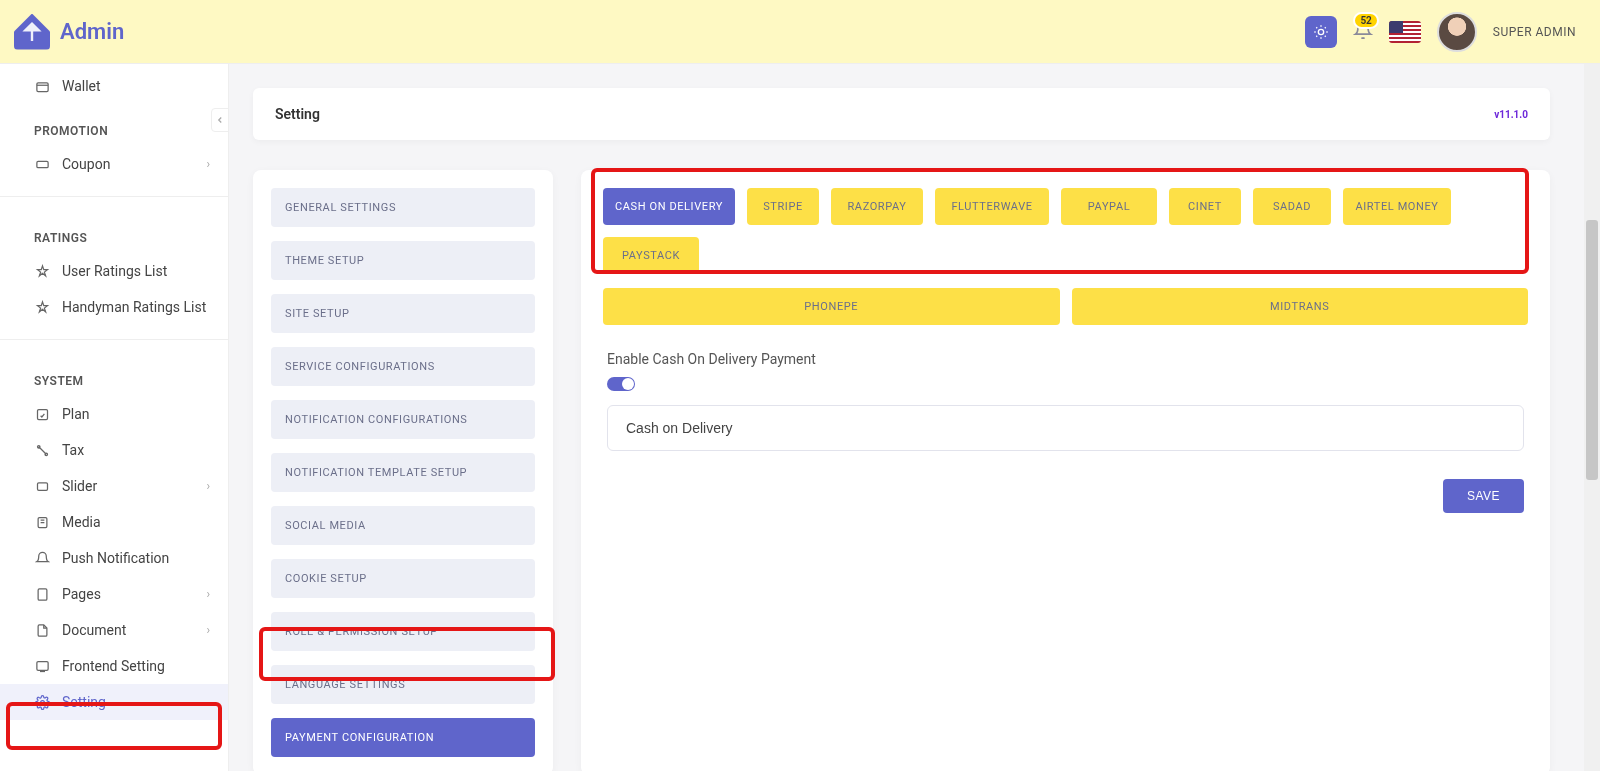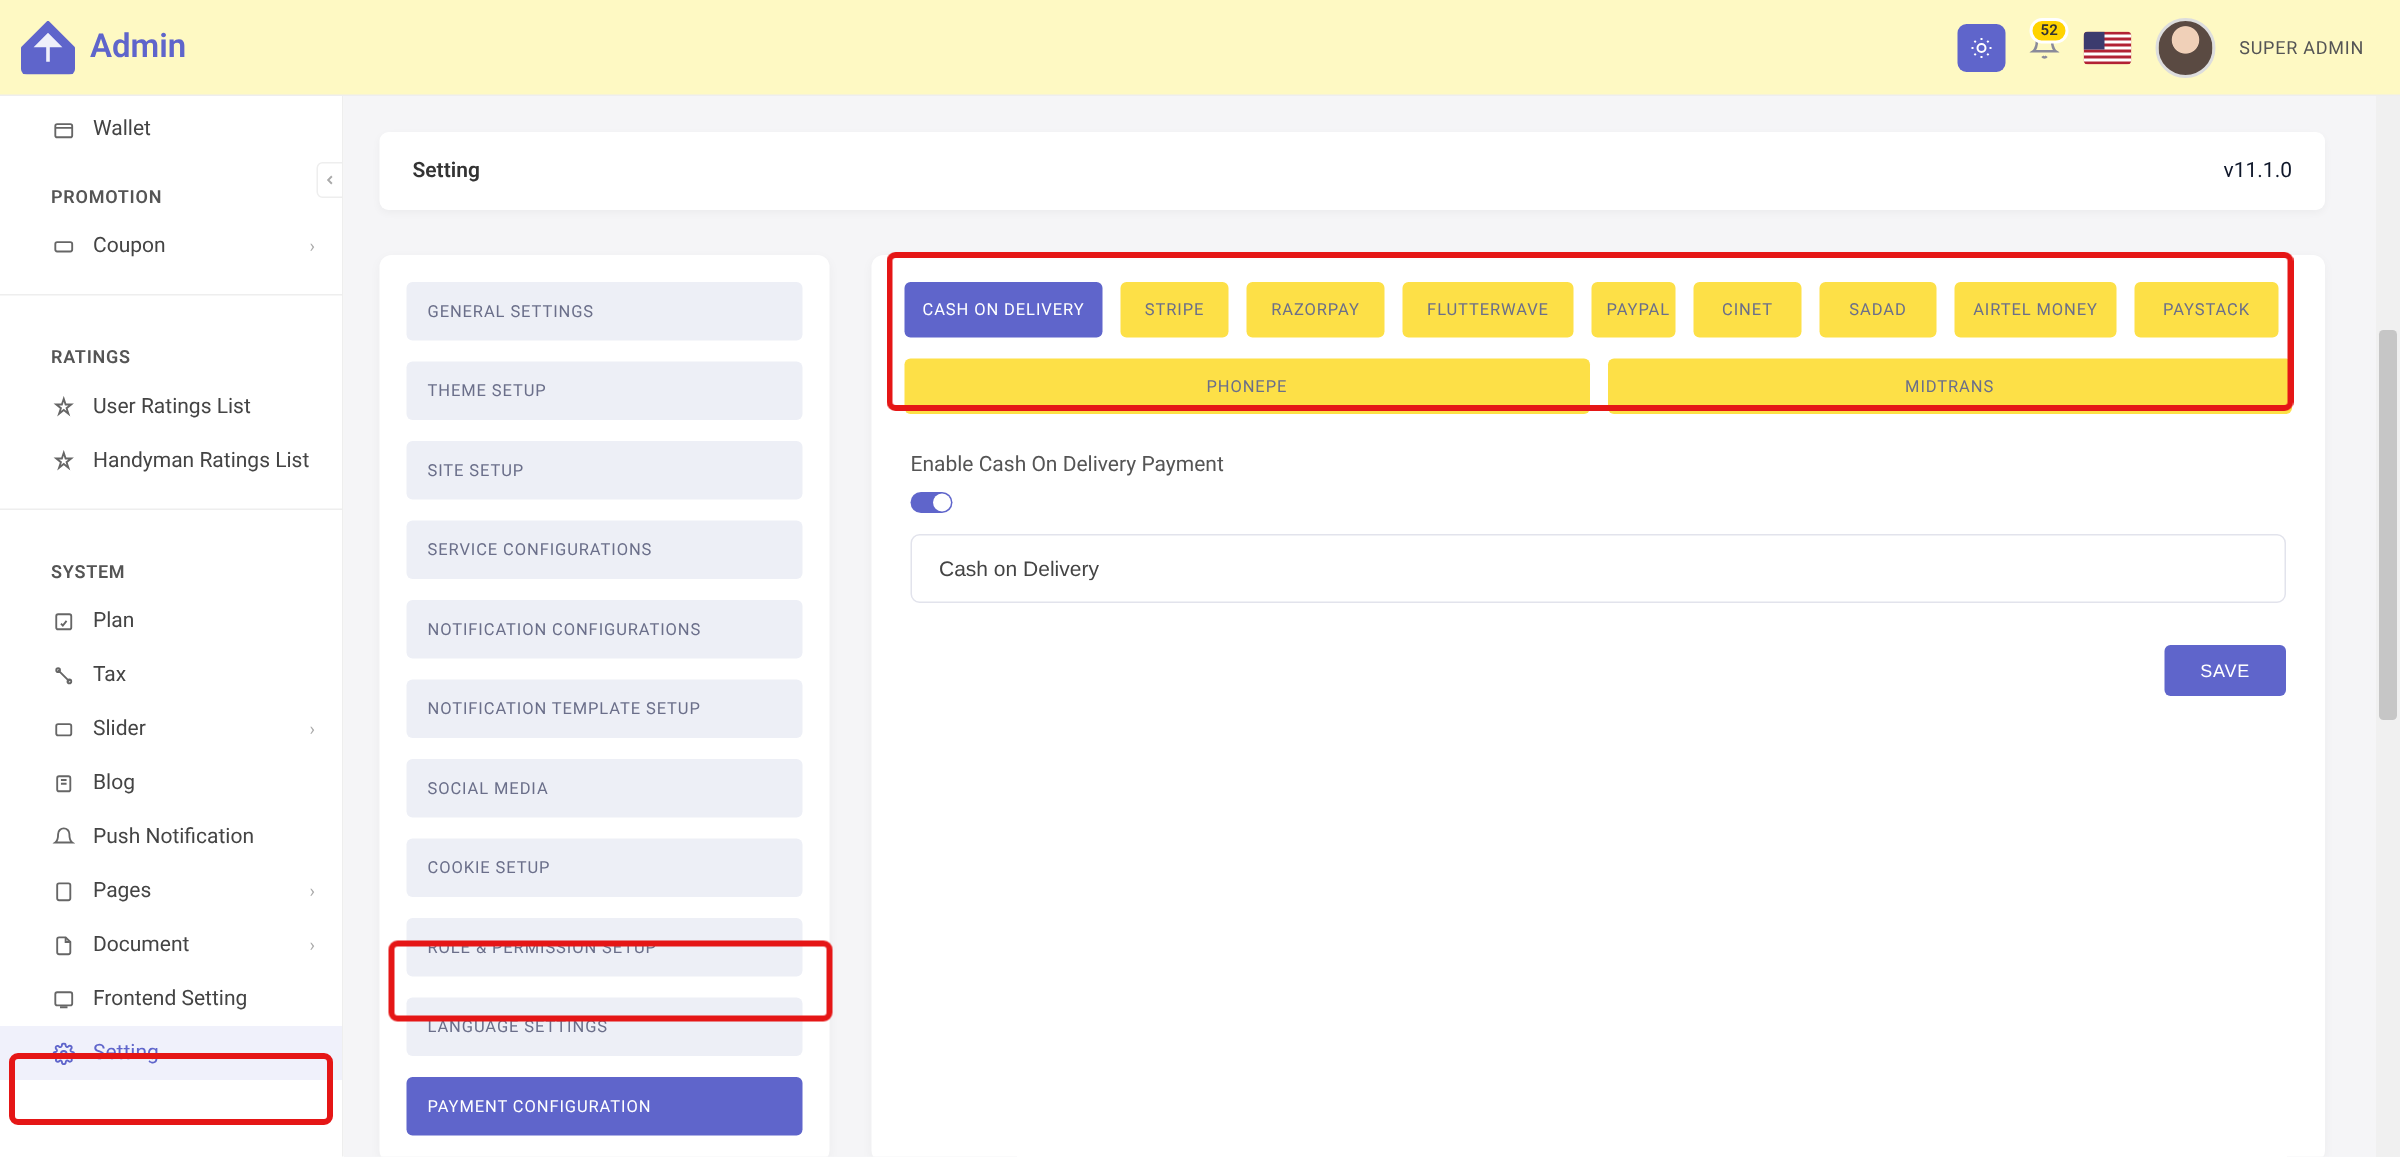--- a/index.html
+++ b/index.html
@@ -33,21 +33,21 @@
     .side-item .chev { margin-left:auto; color:#aaa; font-size:12px; }
     .side-hr { height:1px; background:#eee; margin:14px 0; }
 
     
     .hl-box { position:absolute; border:4px solid #e51616; border-radius:6px; pointer-events:none; z-index:50; }
 
     
     .main { position: absolute; left: 229px; top: 64px; right: 26px; bottom: 0; padding: 24px; overflow: hidden; }
     .page-bar { background:#fff; border-radius:6px; padding:18px 22px; display:flex; align-items:center; justify-content:space-between; box-shadow: 0 2px 6px rgba(0,0,0,.04); margin-bottom: 30px; }
     .page-bar .title { font-weight:600; color:#333; }
-    .version { font-size:14px; color:#0f172a; font-weight:400; }
+    .version { font-size:10px; color:#6d28d9; font-weight:700; }
 
     .columns { display:flex; gap:28px; }
 
     
     .settings-col { width:300px; background:#fff; border-radius:8px; padding:18px; box-shadow: 0 2px 8px rgba(0,0,0,.04); }
     .settings-item { background:#edeff6; border-radius:4px; padding:13px 14px; font-size:11px; letter-spacing:.6px; color:#6b6f8a; margin-bottom:14px; cursor:pointer; text-transform:uppercase; }
     .settings-item:last-child { margin-bottom:0; }
     .settings-item.active { background:#5f65cb; color:#fff; }
 
     
@@ -188,21 +188,21 @@
       <span>Slider</span>
       <span class="chev">›</span>
     </div>
     <div class="side-item">
       <span class="icon">
           <svg width="15" height="15" viewBox="0 0 24 24" fill="none" stroke="#666" stroke-width="2">
             <rect x="5" y="4" width="14" height="16" rx="2"></rect>
             <path d="M9 8h6M9 12h6"></path>
           </svg>
         </span>
-      <span>Blog</span>
+      <span>Media</span>
     </div>
     <div class="side-item">
       <span class="icon">
           <svg width="15" height="15" viewBox="0 0 24 24" fill="none" stroke="#666" stroke-width="2">
             <path d="M18 8a6 6 0 10-12 0c0 7-3 9-3 9h18s-3-2-3-9"></path>
           </svg>
         </span>
       <span>Push Notification</span>
     </div>
     <div class="side-item">
@@ -267,21 +267,21 @@
         <div class="settings-item active">Payment Configuration</div>
       </div>
 
     <div class="content-col">
       <div class="tabs-wrap">
         <div class="tabs-row row1" id="tabs-row1">
             <div class="tab-pill active" style="width: 132px;">Cash On Delivery</div>
             <div class="tab-pill" style="width: 72px;">Stripe</div>
             <div class="tab-pill" style="width: 92px;">Razorpay</div>
             <div class="tab-pill" style="width: 114px;">Flutterwave</div>
-            <div class="tab-pill" style="width: 56px;">PayPal</div>
+            <div class="tab-pill" style="width: 96px;">PayPal</div>
             <div class="tab-pill" style="width: 72px;">Cinet</div>
             <div class="tab-pill" style="width: 78px;">Sadad</div>
             <div class="tab-pill" style="width: 108px;">Airtel Money</div>
             <div class="tab-pill" style="width: 96px;">Paystack</div>
           </div>
         <div class="tabs-row row2" id="tabs-row2">
             <div class="tab-pill">PhonePe</div>
             <div class="tab-pill">Midtrans</div>
           </div>
       </div>

